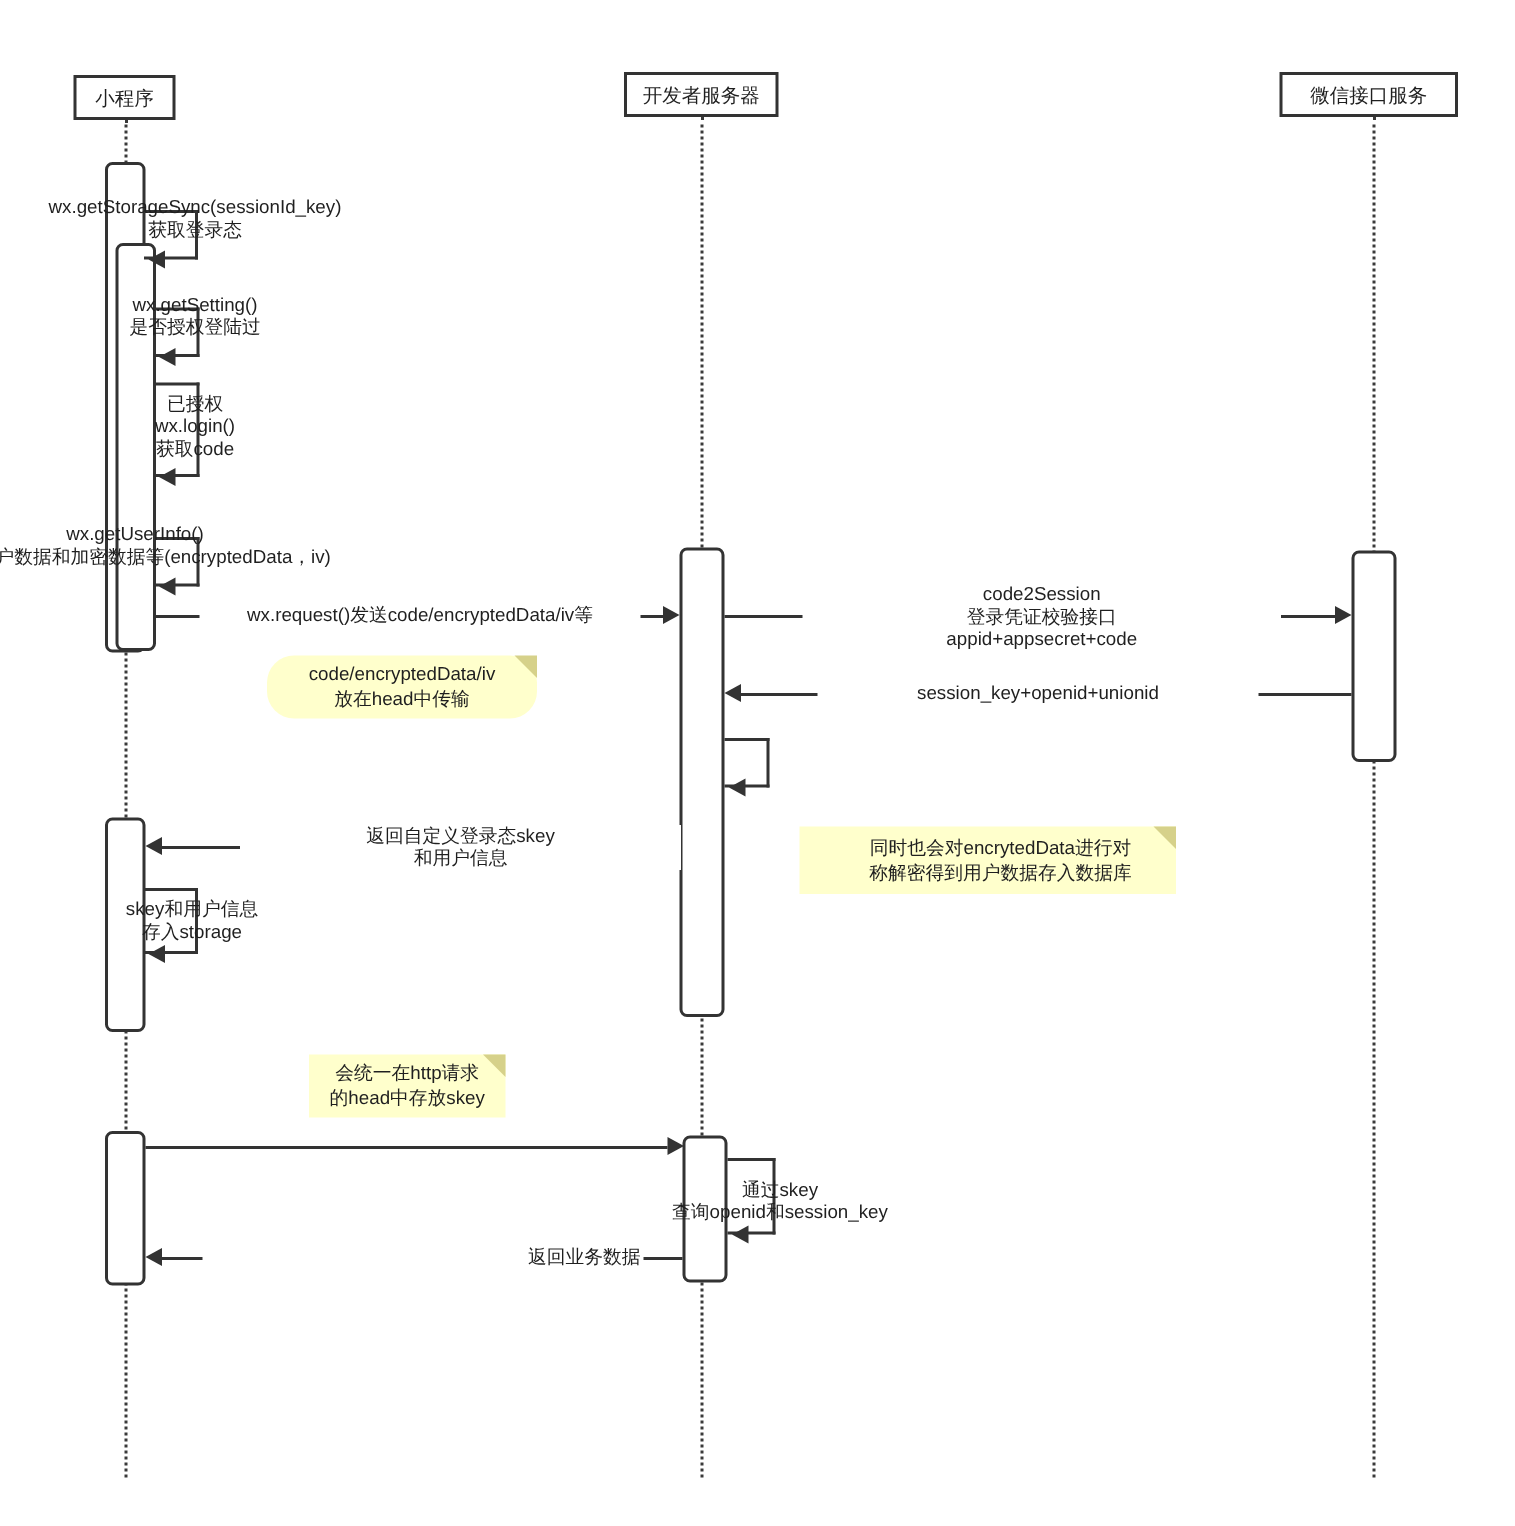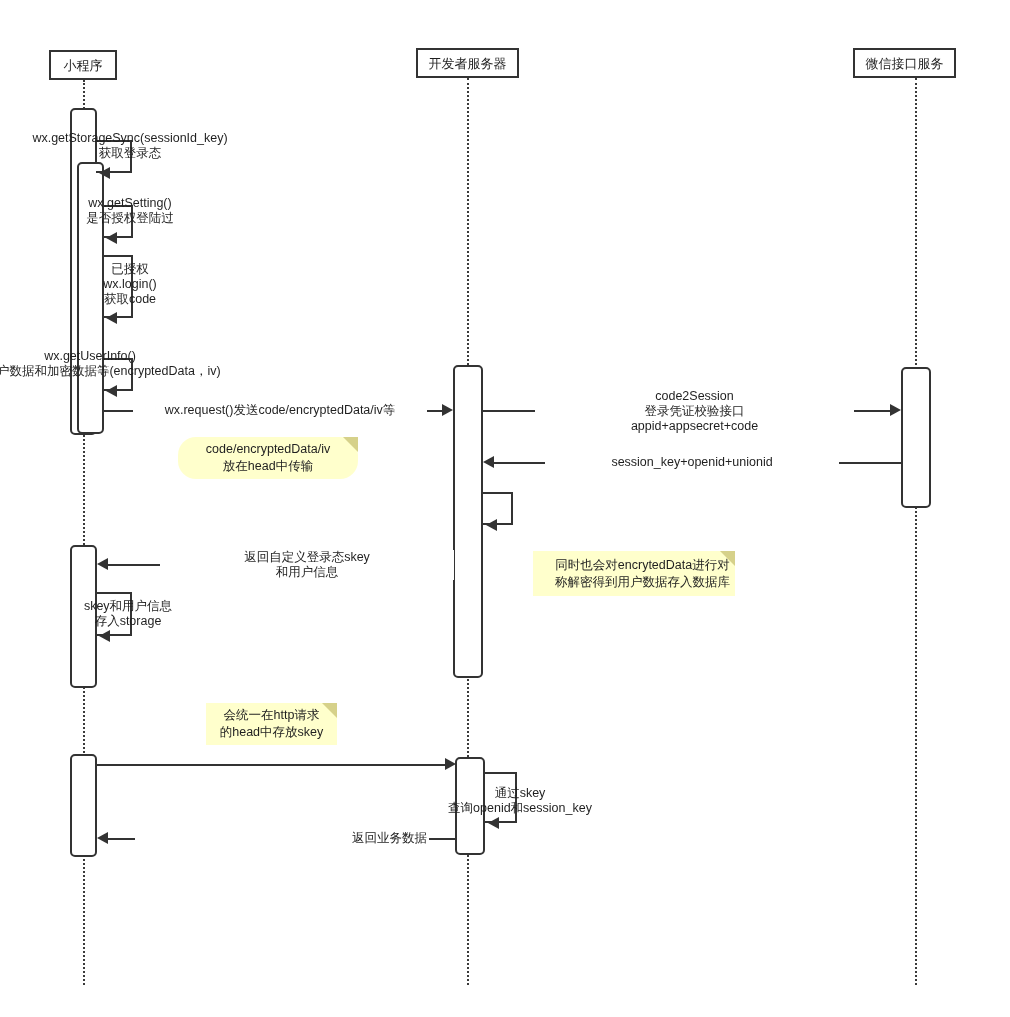--- a/index.html
+++ b/index.html
@@ -121,21 +121,21 @@
   <div class="lifeline" style="left:83px; top:80px; height:905px;"></div>
   <div class="lifeline" style="left:467px; top:78px; height:907px;"></div>
   <div class="lifeline" style="left:915px; top:78px; height:907px;"></div>
 
   <div class="participant" style="left:49px; top:50px; width:68px; height:30px;">
     <span>小程序</span>
   </div>
   <div class="participant" style="left:416px; top:48px; width:103px; height:30px;">
     <span>开发者服务器</span>
   </div>
-  <div class="participant" style="left:853px; top:48px; width:103px; height:30px;">
+  <div class="participant" style="left:853px; top:48px; width:119px; height:30px;">
     <span>微信接口服务</span>
   </div>
 
   <div class="activation" style="left:70px; top:108px; width:27px; height:327px;"></div>
 
   <div class="activation" style="left:77px; top:162px; width:27px; height:272px;"></div>
 
   <div class="activation" style="left:453px; top:365px; width:30px; height:313px;"></div>
 
   <div class="activation" style="left:901px; top:367px; width:30px; height:141px;"></div>
@@ -197,21 +197,21 @@
 
   <div class="msg-line" style="left:494px; top:462px; width:407px;"></div>
   <div class="arrow-left" style="left:483px; top:456px;"></div>
   <div class="msg-label lbl-boxed" style="left:545px; top:455px; width:290px;">
     <span class="lbl">session_key+openid+unionid</span>
   </div>
 
   <div class="self-call" style="left:483px; top:492px; width:30px; height:33px;"></div>
   <div class="arrow-left" style="left:486px; top:519px;"></div>
 
-  <div class="note" style="left:533px; top:551px; width:202px; height:45px;padding-left:25px;">
+  <div class="note" style="left:533px; top:551px; width:251px; height:45px;padding-left:25px;">
     <span class="note-text">同时也会对encrytedData进行对</span>
     <span class="note-text">称解密得到用户数据存入数据库</span>
     <span class="fold"></span>
   </div>
 
   <div class="msg-line" style="left:108px; top:564px; width:345px;"></div>
   <div class="arrow-left" style="left:97px; top:558px;"></div>
   <div class="msg-label lbl-boxed" style="left:160px; top:550px; width:290px;">
     <span class="lbl">返回自定义登录态skey</span><br>
     <span class="lbl">和用户信息</span>

